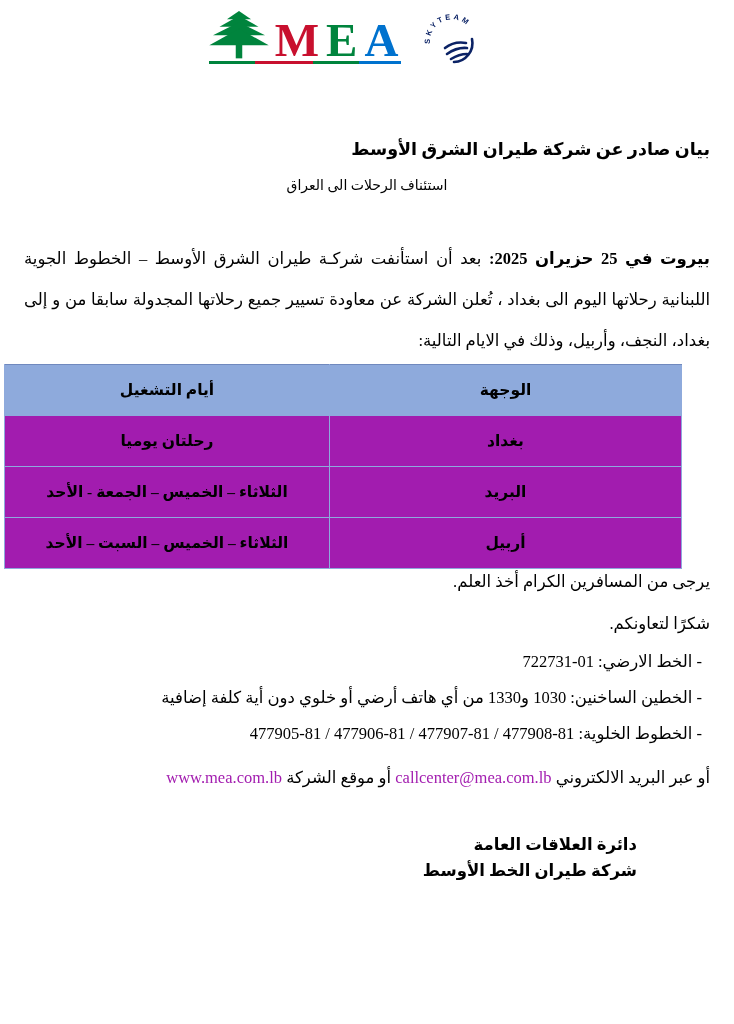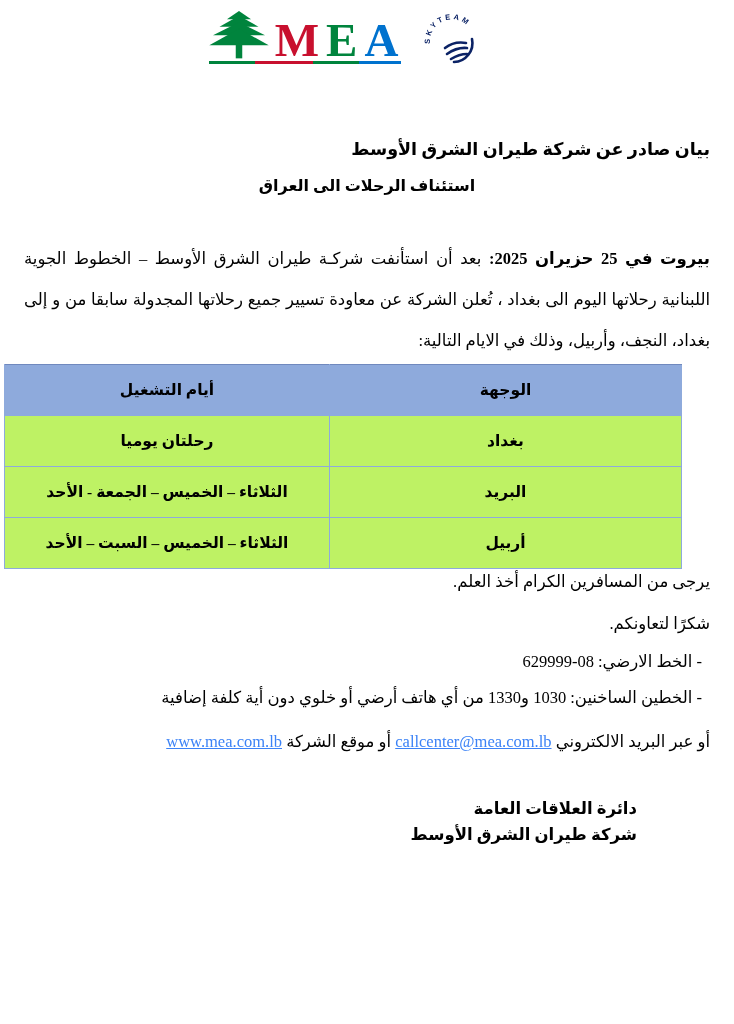--- a/index.html
+++ b/index.html
@@ -44,21 +44,21 @@
   .logo-underline { position: absolute; left: 0; right: 6px; bottom: 2px; height: 3px; display: flex; }
   .logo-underline i { display: block; height: 100%; }
   .seg1 { width: 24%; background: #00843D; }
   .seg2 { width: 30%; background: #C8102E; }
   .seg3 { width: 24%; background: #00843D; }
   .seg4 { width: 22%; background: #0072CE; }
   .skyteam { margin-top: 2px; }
 
   
   .title1 { font-weight: bold; font-size: 17.5px; line-height: 26px; margin: 66px 0 0; }
-  .title2 { text-align: center; font-weight: bold; font-size: 16px; line-height: 26px; margin: 11px 0 12px; }
+  .title2 { text-align: center; font-weight: normal; font-size: 14px; line-height: 26px; margin: 11px 0 12px; }
 
   
   .intro { font-size: 16.5px; line-height: 41px; text-align: justify; margin: 39px 0 0; }
   .intro b { font-weight: bold; }
 
   
   table.flights {
     border-collapse: collapse;
     width: 677px;
     margin: 3px 28px 0 -19px;
@@ -66,33 +66,33 @@
   }
   table.flights th, table.flights td {
     border: 1px solid #8EAADC;
     text-align: center;
     vertical-align: middle;
     font-weight: bold;
     font-size: 15.5px;
     padding: 16px 4px;
   }
   table.flights th { background: #8EAADC; height: 29px; border-top-color: #7089BE; }
-  table.flights td { background: #bef264; height: 33px; }
+  table.flights td { background: #a21caf; height: 33px; }
 
   
   .p { font-size: 16.5px; line-height: 25px; margin: 0; text-align: right; }
   .note { }
   .thanks { margin-top: 17px; }
   .cc-intro { margin-top: 21px; }
   .dash-line { padding-right: 8px; }
   .landline { margin-top: 13px; }
   .hotlines { margin-top: 11px; }
   .mobiles { margin-top: 11px; }
   .email-line { margin-top: 19px; }
-  .link { color: #3b82f6; text-decoration: underline; cursor: pointer; }
+  .link { color: #a21caf; cursor: pointer; }
 
   
   .signature { margin: 42px 73px 0 0; font-weight: bold; font-size: 16.5px; line-height: 26px; text-align: right; }
 </style>
 </head>
 <body>
 
 <div class="page">
 
   <div class="logo-row">
@@ -164,24 +164,25 @@
         <tr>
           <td>أربيل</td>
           <td>الثلاثاء – الخميس – السبت – الأحد</td>
         </tr>
       </tbody>
     </table>
 
     <p class="p note">يرجى من المسافرين الكرام أخذ العلم.</p>
     <p class="p thanks">شكرًا لتعاونكم.</p>
 
-    <p class="p dash-line landline">- الخط الارضي: 08-629999</p>
+    <p class="p dash-line landline">- الخط الارضي: 01-722731</p>
     <p class="p dash-line hotlines">- الخطين الساخنين: 1030 و1330 من أي هاتف أرضي أو خلوي دون أية كلفة إضافية</p>
+    <p class="p dash-line mobiles">- الخطوط الخلوية:  81-477908 / 81-477907 / 81-477906 / 81-477905</p>
 
     <p class="p email-line"><span>أو عبر البريد الالكتروني</span> <a class="link">callcenter@mea.com.lb</a> <span>أو موقع الشركة</span> <a class="link">www.mea.com.lb</a></p>
 
     <div class="signature">
       <div>دائرة العلاقات العامة</div>
-      <div>شركة طيران الشرق الأوسط</div>
+      <div>شركة طيران الخط الأوسط</div>
     </div>
 
   </div>
 </div>
 
 </body></html>

